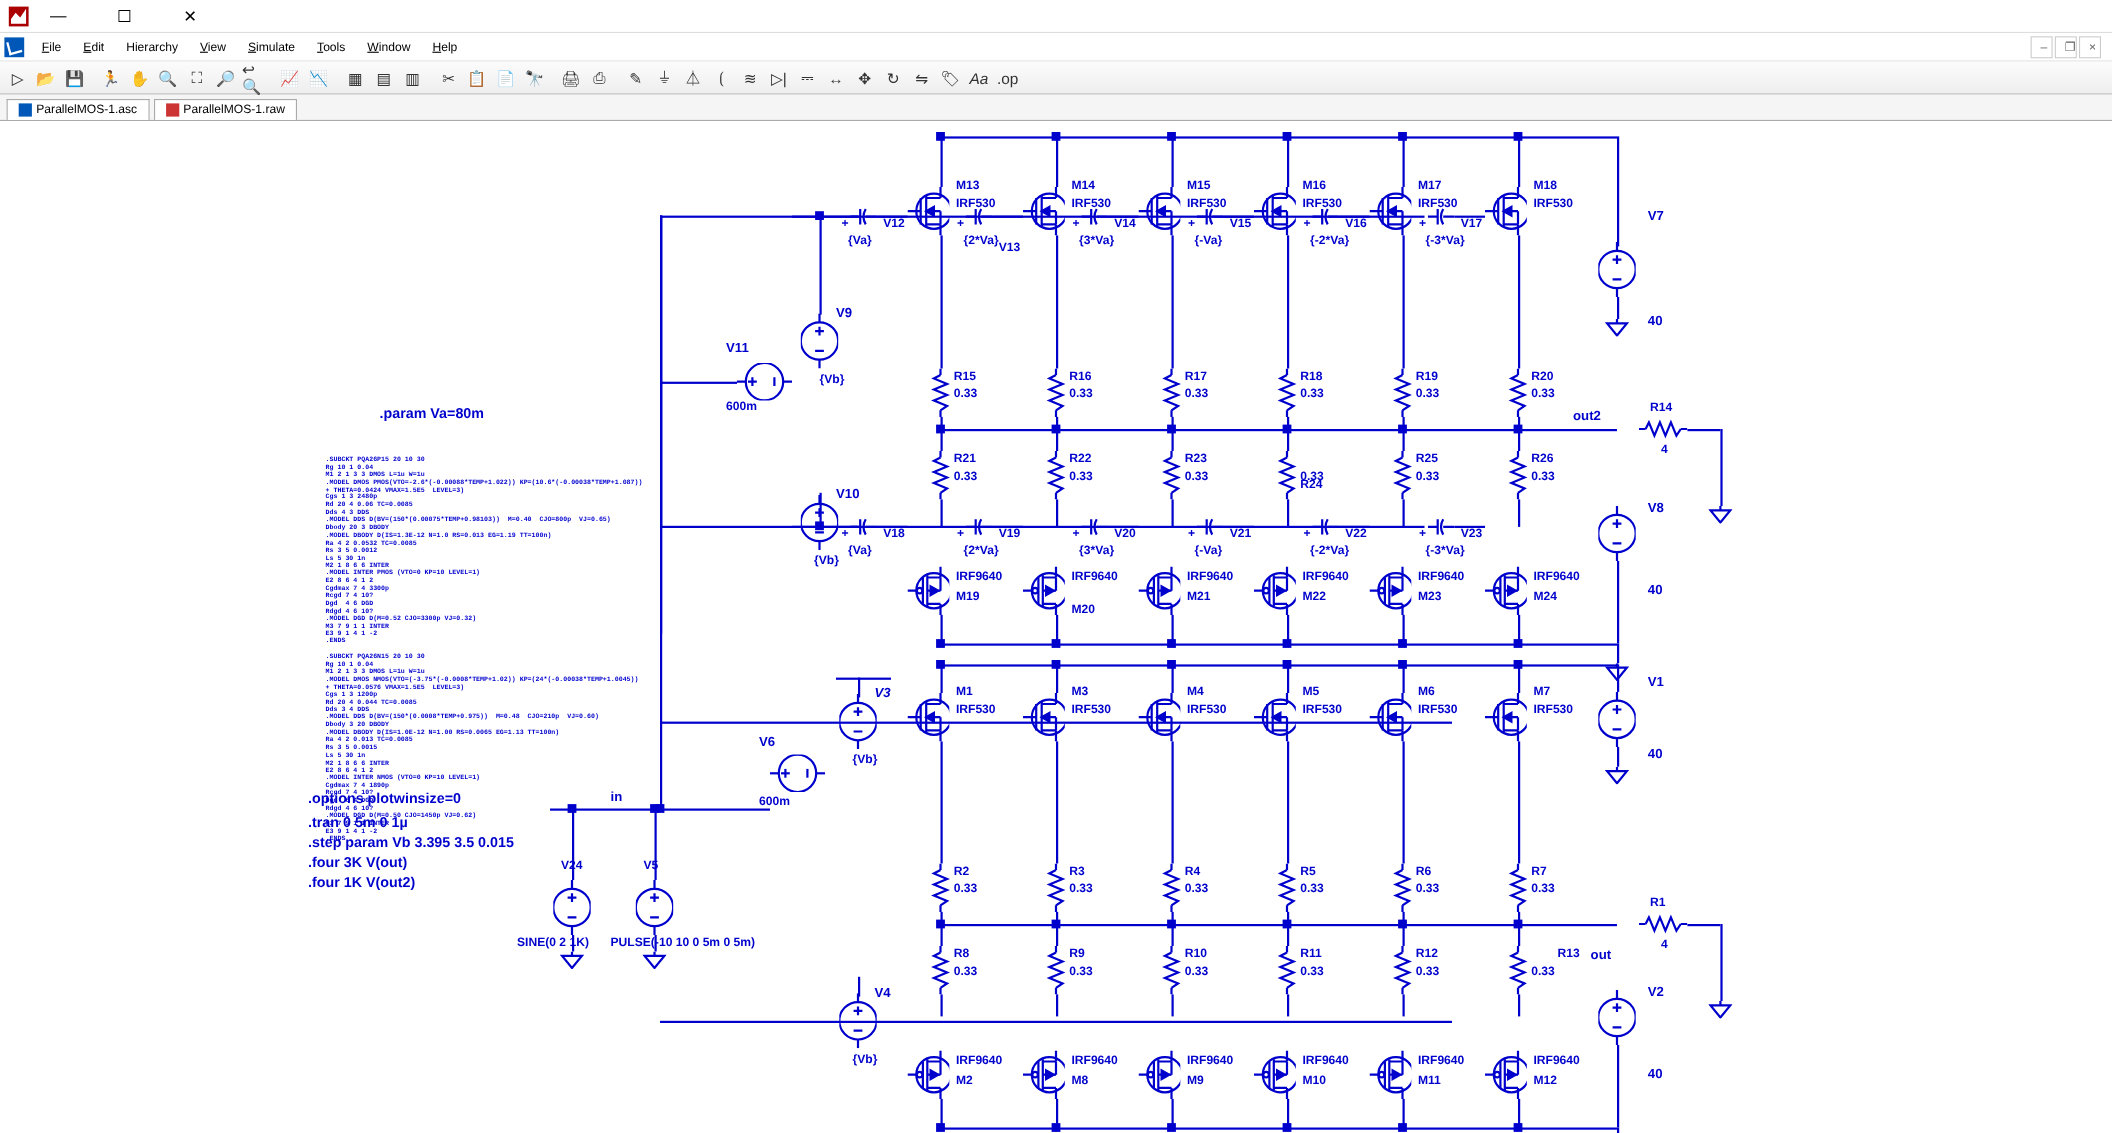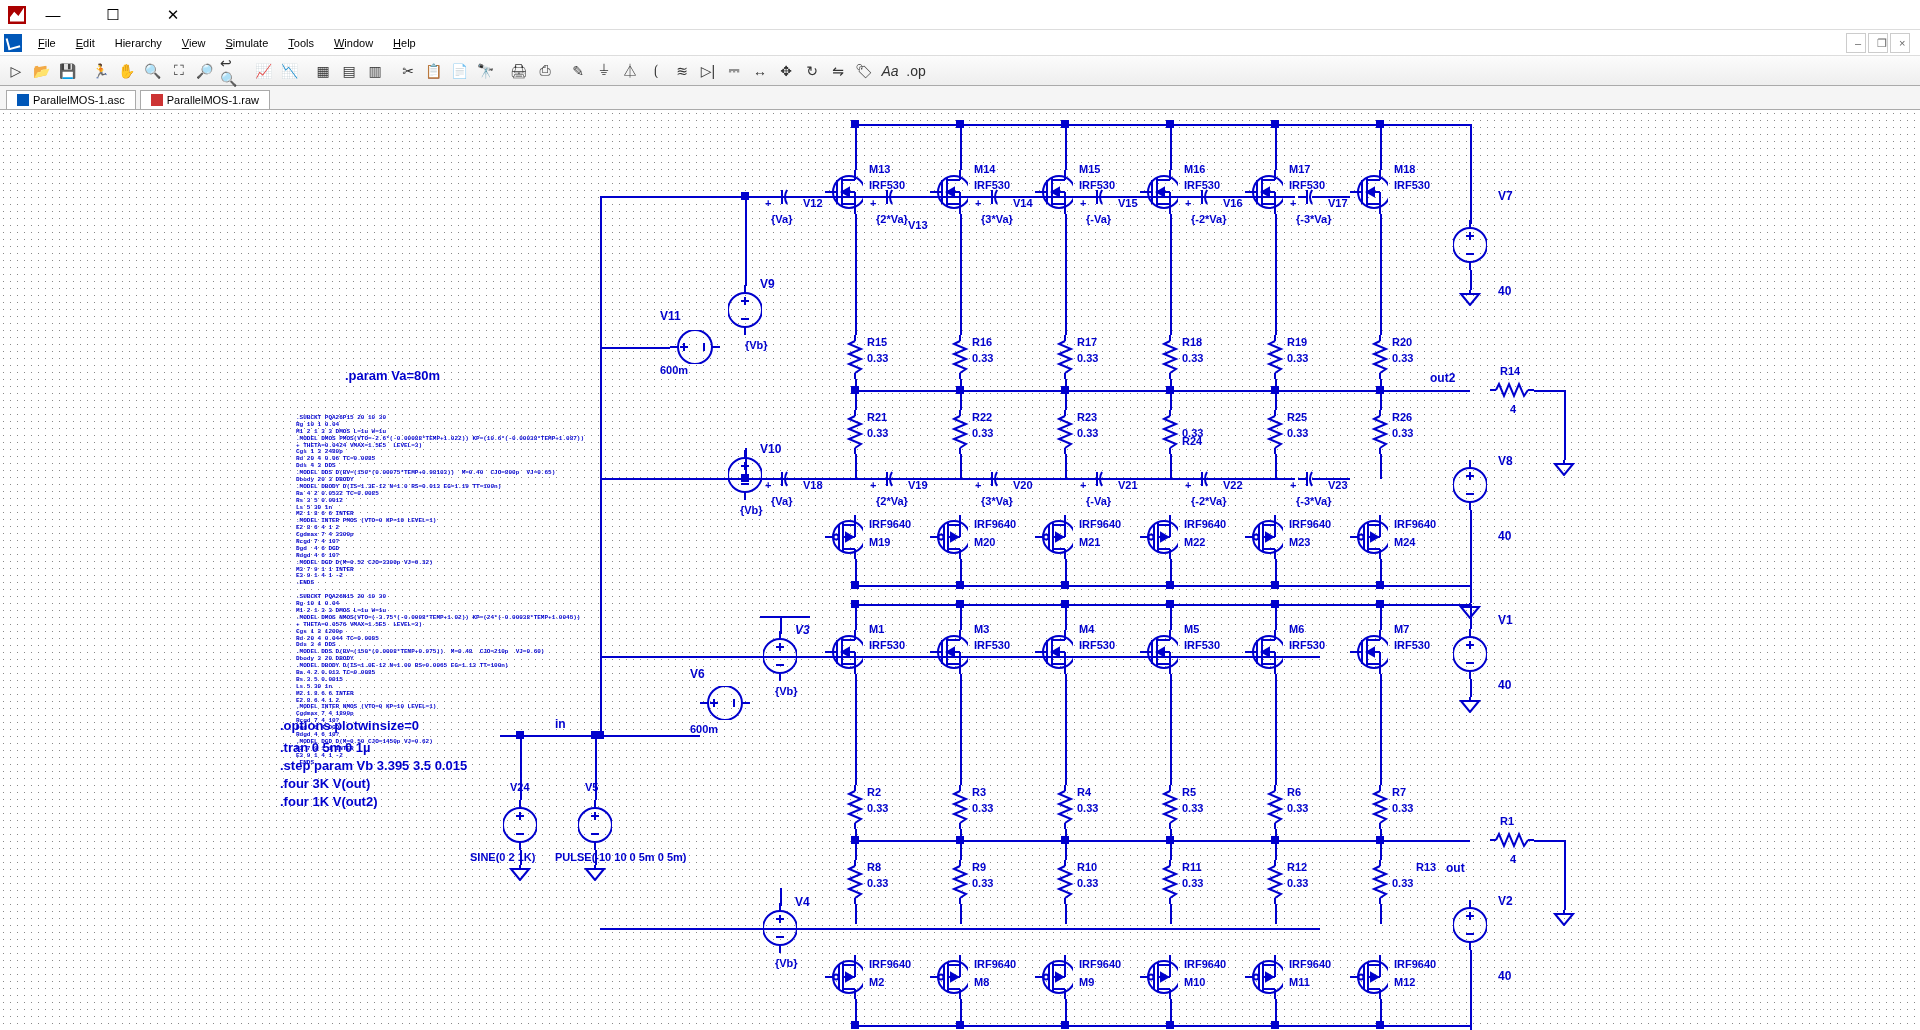--- a/index.html
+++ b/index.html
@@ -505,21 +505,21 @@
 <line x1="18" y1="34" x2="30" y2="34"></line>
             <line x1="30" y1="34" x2="30" y2="44"></line>
 <polygon points="28,22 21,18 21,26" fill="#0000cd"></polygon>
 <line x1="18" y1="22" x2="21" y2="22"></line>
             <line x1="30" y1="10" x2="30" y2="22"></line>
             <line x1="28" y1="22" x2="30" y2="22"></line>
 <circle cx="24" cy="22" r="16"></circle>
           </g>
         </svg></div>
       <div class="lbl small" style="left: 974px; top: 409px;">IRF9640</div>
-      <div class="lbl small" style="left: 974px; top: 427px;">M20</div>
+      <div class="lbl small" style="left: 974px; top: 439px;">M20</div>
       <div class="wire wv" style="left: 960px; top: 449px; height: 26px;"></div>
       <div class="node" style="left: 960px; top: 475px;"></div>
       <div class="wire wv" style="left: 1065px; top: 280px; height: 20px;"></div>
       <div style="position: absolute; left: 1056px; top: 300px; width: 18px; height: 44px;"><svg width="18" height="44">
           <g stroke="#0000cd" stroke-width="2" fill="none">
 <line x1="9" y1="0" x2="9" y2="6"></line>
             <polyline points="9,6 3,9 15,14 3,19 15,24 3,29 15,34 9,38"></polyline>
 <line x1="9" y1="38" x2="9" y2="44"></line>
           </g>
         </svg></div>

